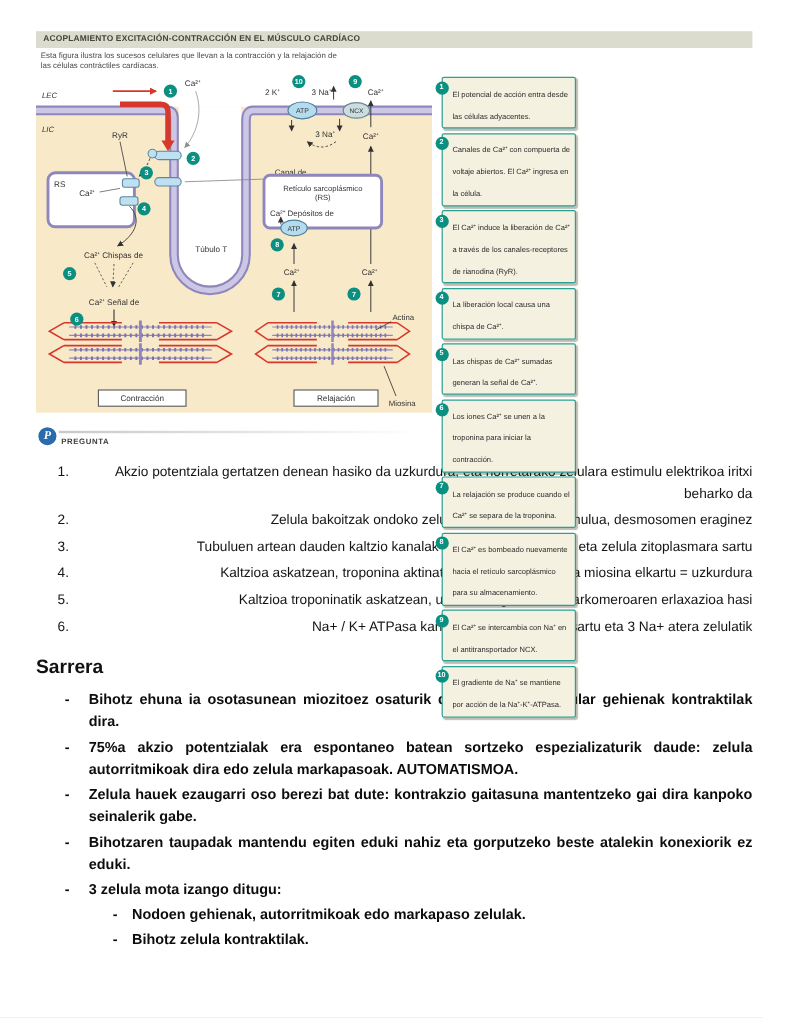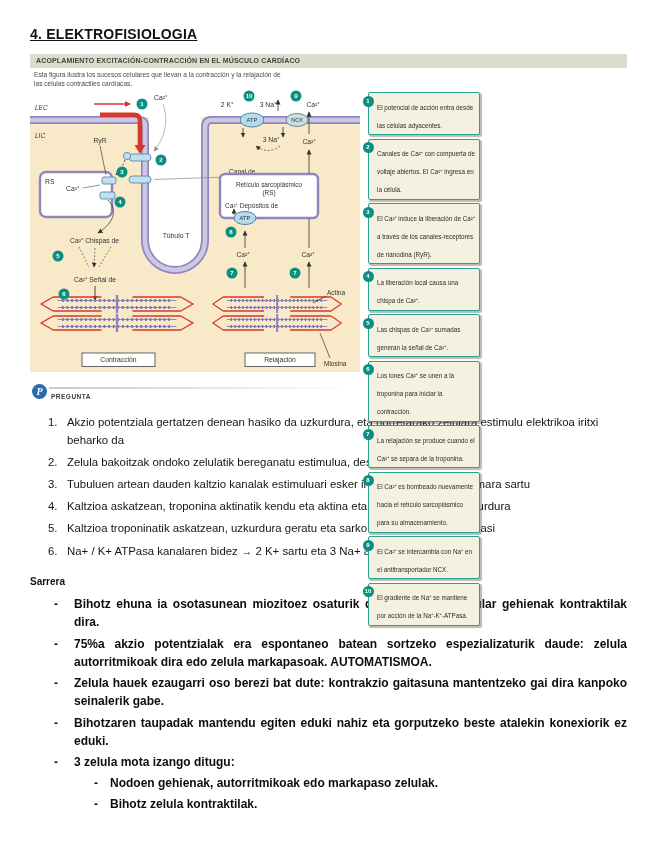--- a/index.html
+++ b/index.html
@@ -29,37 +29,36 @@
   .preg-icon{position:absolute;left:2px;top:0;width:15px;height:15px;border-radius:50%;background:#2A6BAD;color:#fff;
              font-family:"Liberation Serif",serif;font-style:italic;font-weight:700;font-size:10px;line-height:15px;text-align:center;}
   .preg-line{position:absolute;left:19px;top:3px;width:300px;height:2px;
              background:linear-gradient(to right,#c9c9c9,#e8e8e4 60%,rgba(255,255,255,0));}
   .preg-label{position:absolute;left:21px;top:9px;font-size:6.5px;font-weight:700;color:#3d3d3d;letter-spacing:.5px;}
 
   
   .steps{margin-top:8px;padding-left:18px;}
   .step{display:flex;font-size:11.4px;line-height:1.55;margin-bottom:4.5px;color:#151515;}
   .step-num{flex:0 0 19px;}
-  .step-text{flex:1;}
-
-  
-  .sarrera-h{font-size:10px;font-weight:700;margin:16px 0 8px 0;}
+  .step-text{flex:1;text-align:right;}
+
+  
+  .sarrera-h{font-size:16px;font-weight:700;margin:16px 0 8px 0;}
   .bullets{padding-left:24px;}
   .bullet{display:flex;font-size:12px;font-weight:700;line-height:1.52;margin-bottom:3px;color:#0d0d0d;}
   .b-dash{flex:0 0 20px;}
   .b-text{flex:1;text-align:justify;}
   .subbullet{display:flex;font-size:12px;font-weight:700;line-height:1.52;margin:2px 0 2px 40px;color:#0d0d0d;}
   .sb-dash{flex:0 0 16px;}
 </style>
 </head>
 <body>
 
 <div class="page">
 
-  <h1 class="doc-title">4. ELEKTROFISIOLOGIA</h1>
 
   <div class="figure">
     <div class="fig-header">ACOPLAMIENTO EXCITACIÓN-CONTRACCIÓN EN EL MÚSCULO CARDÍACO</div>
     <div class="fig-desc">
       <div>Esta figura ilustra los sucesos celulares que llevan a la contracción y la relajación de</div>
       <div>las células contráctiles cardíacas.</div>
     </div>
 
     <svg class="diagram" width="330" height="282" viewBox="0 0 330 282">
       <defs>

